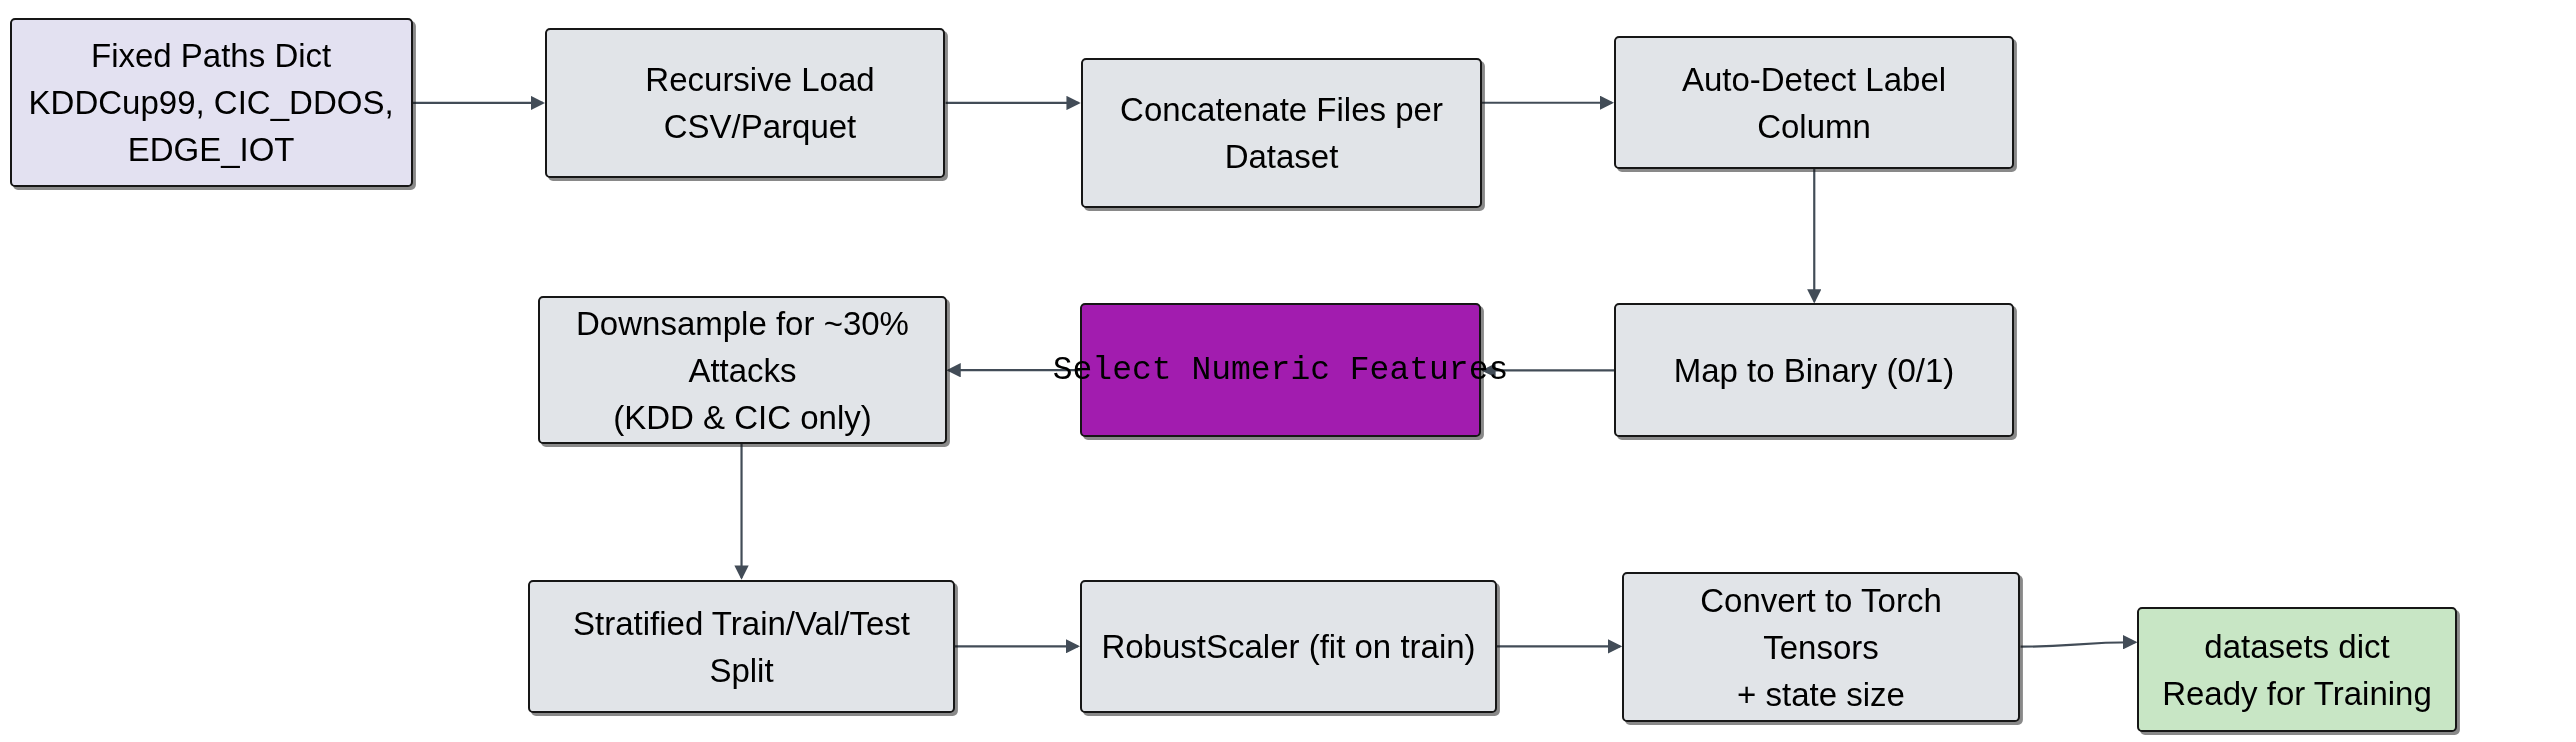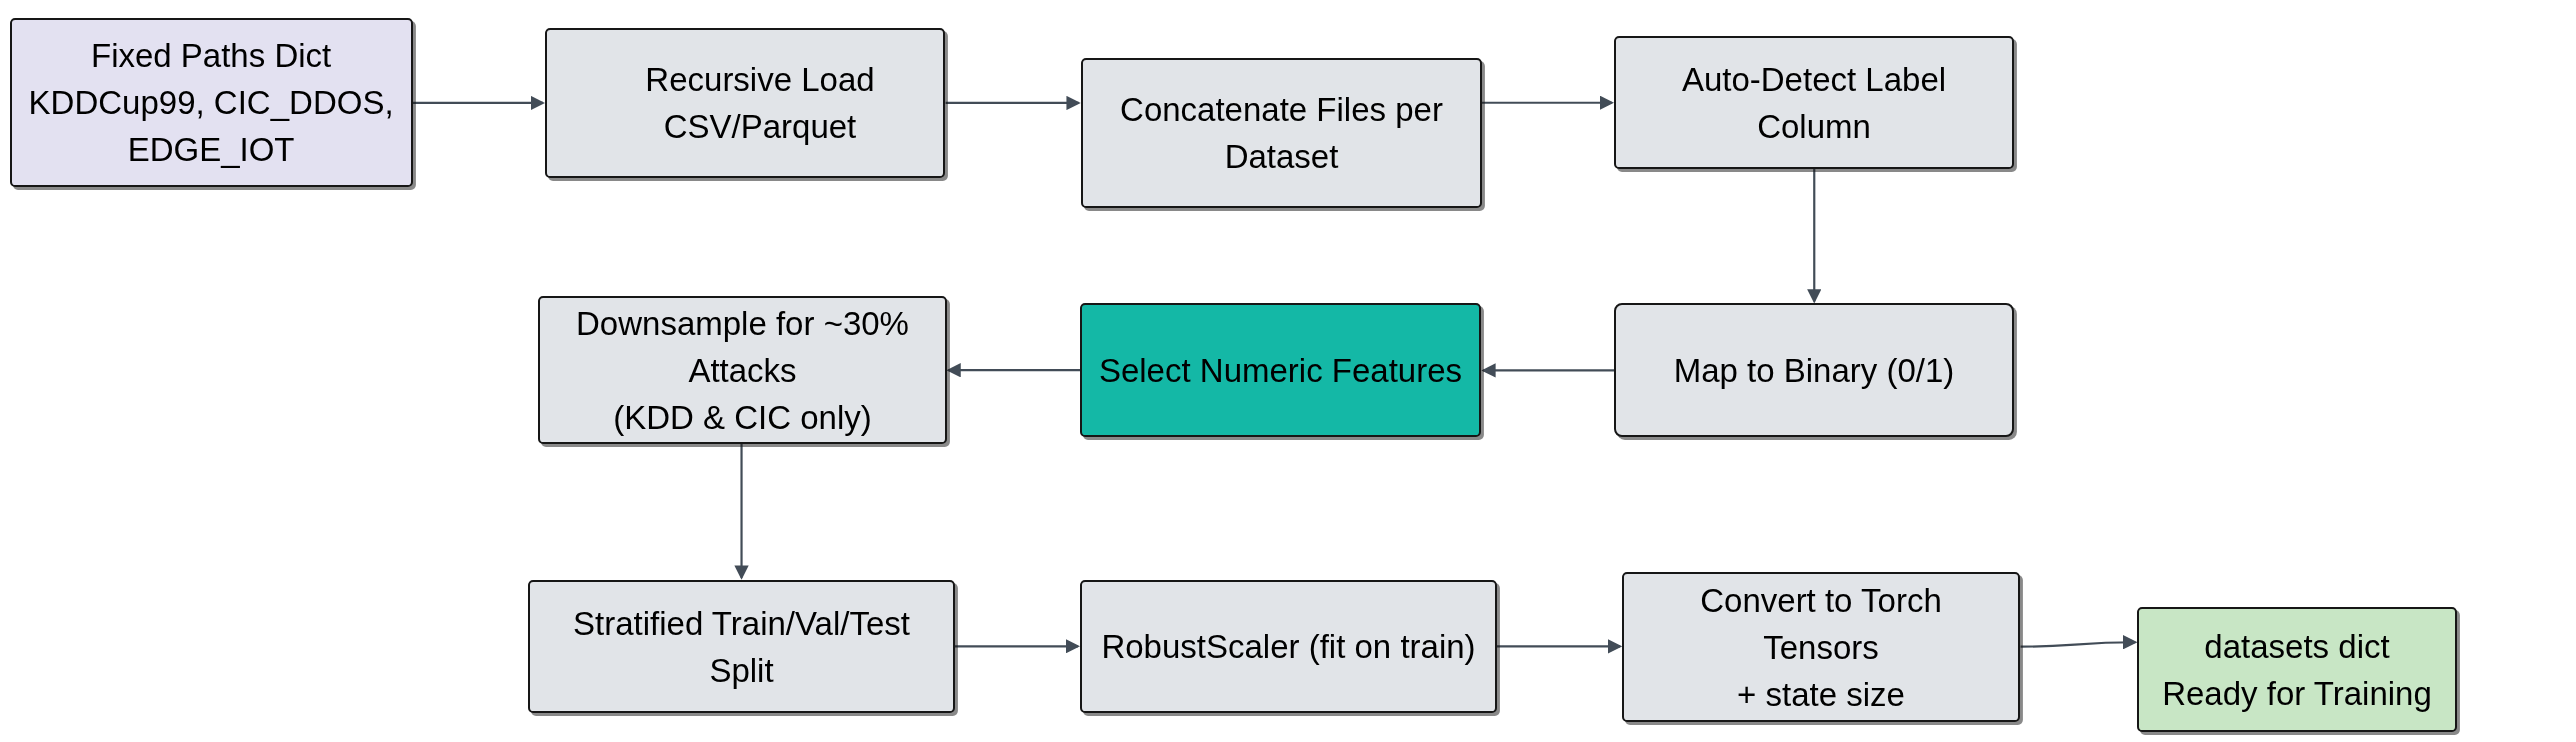--- a/index.html
+++ b/index.html
@@ -80,24 +80,24 @@
     </div>
     <div class="node" style="left: 1614px; top: 36px; width: 400px; height: 133px; background: rgb(225, 228, 232);">
       <div class="line">Auto-Detect Label</div>
       <div class="line">Column</div>
     </div>
     <div class="node" style="left: 538px; top: 296px; width: 409px; height: 148px; background: rgb(225, 228, 232);">
       <div class="line">Downsample for ~30%</div>
       <div class="line">Attacks</div>
       <div class="line">(KDD &amp; CIC only)</div>
     </div>
-    <div class="node" style="left: 1080px; top: 303px; width: 401px; height: 134px; background: #14b8a6;">
+    <div class="node" style="left: 1080px; top: 303px; width: 401px; height: 134px; background: #a21caf; font-family: Liberation Mono, monospace;">
       <div class="line">Select Numeric Features</div>
     </div>
-    <div class="node" style="left: 1614px; top: 303px; width: 400px; height: 134px; background: rgb(225, 228, 232); border-radius: 8px;">
+    <div class="node" style="left: 1614px; top: 303px; width: 400px; height: 134px; background: rgb(225, 228, 232);">
       <div class="line">Map to Binary (0/1)</div>
     </div>
     <div class="node" style="left: 528px; top: 580px; width: 427px; height: 133px; background: rgb(225, 228, 232);">
       <div class="line">Stratified Train/Val/Test</div>
       <div class="line">Split</div>
     </div>
     <div class="node" style="left: 1080px; top: 580px; width: 417px; height: 133px; background: rgb(225, 228, 232);">
       <div class="line">RobustScaler (fit on train)</div>
     </div>
     <div class="node" style="left: 1622px; top: 572px; width: 398px; height: 150px; background: rgb(225, 228, 232); justify-content: center;">

